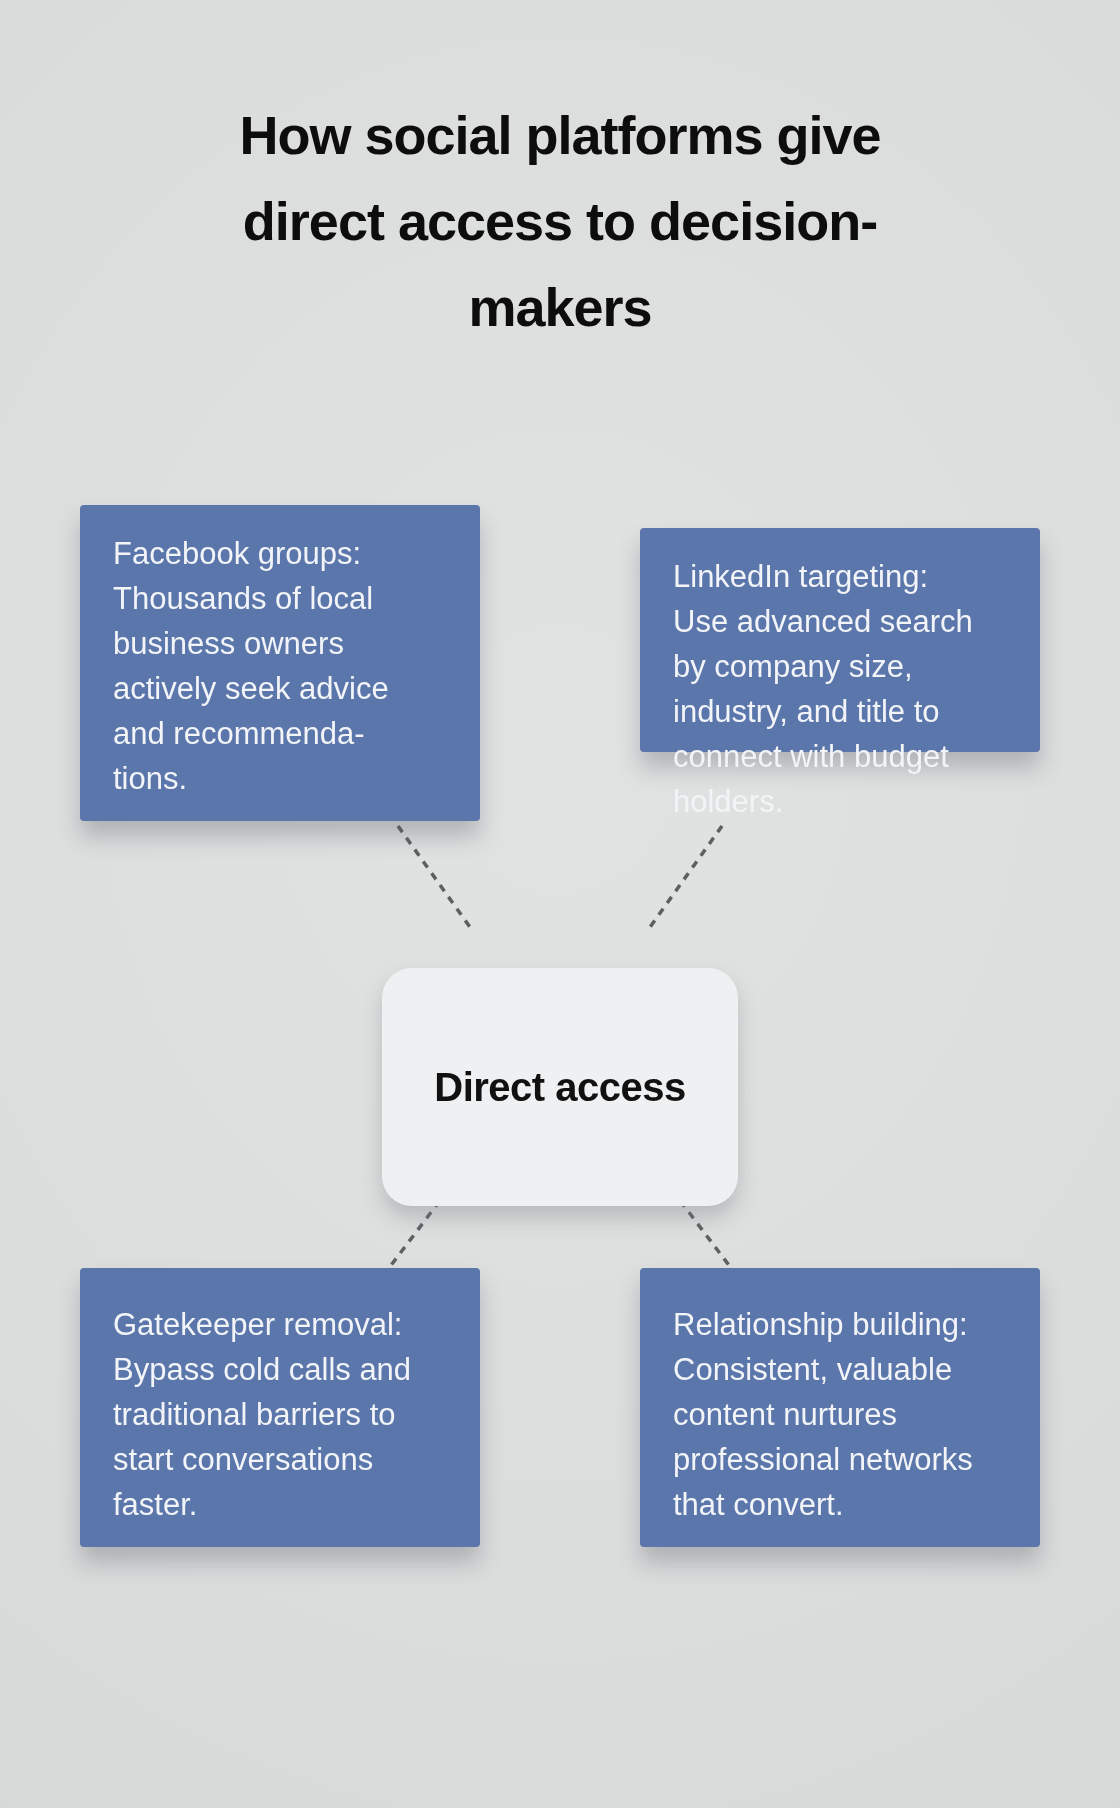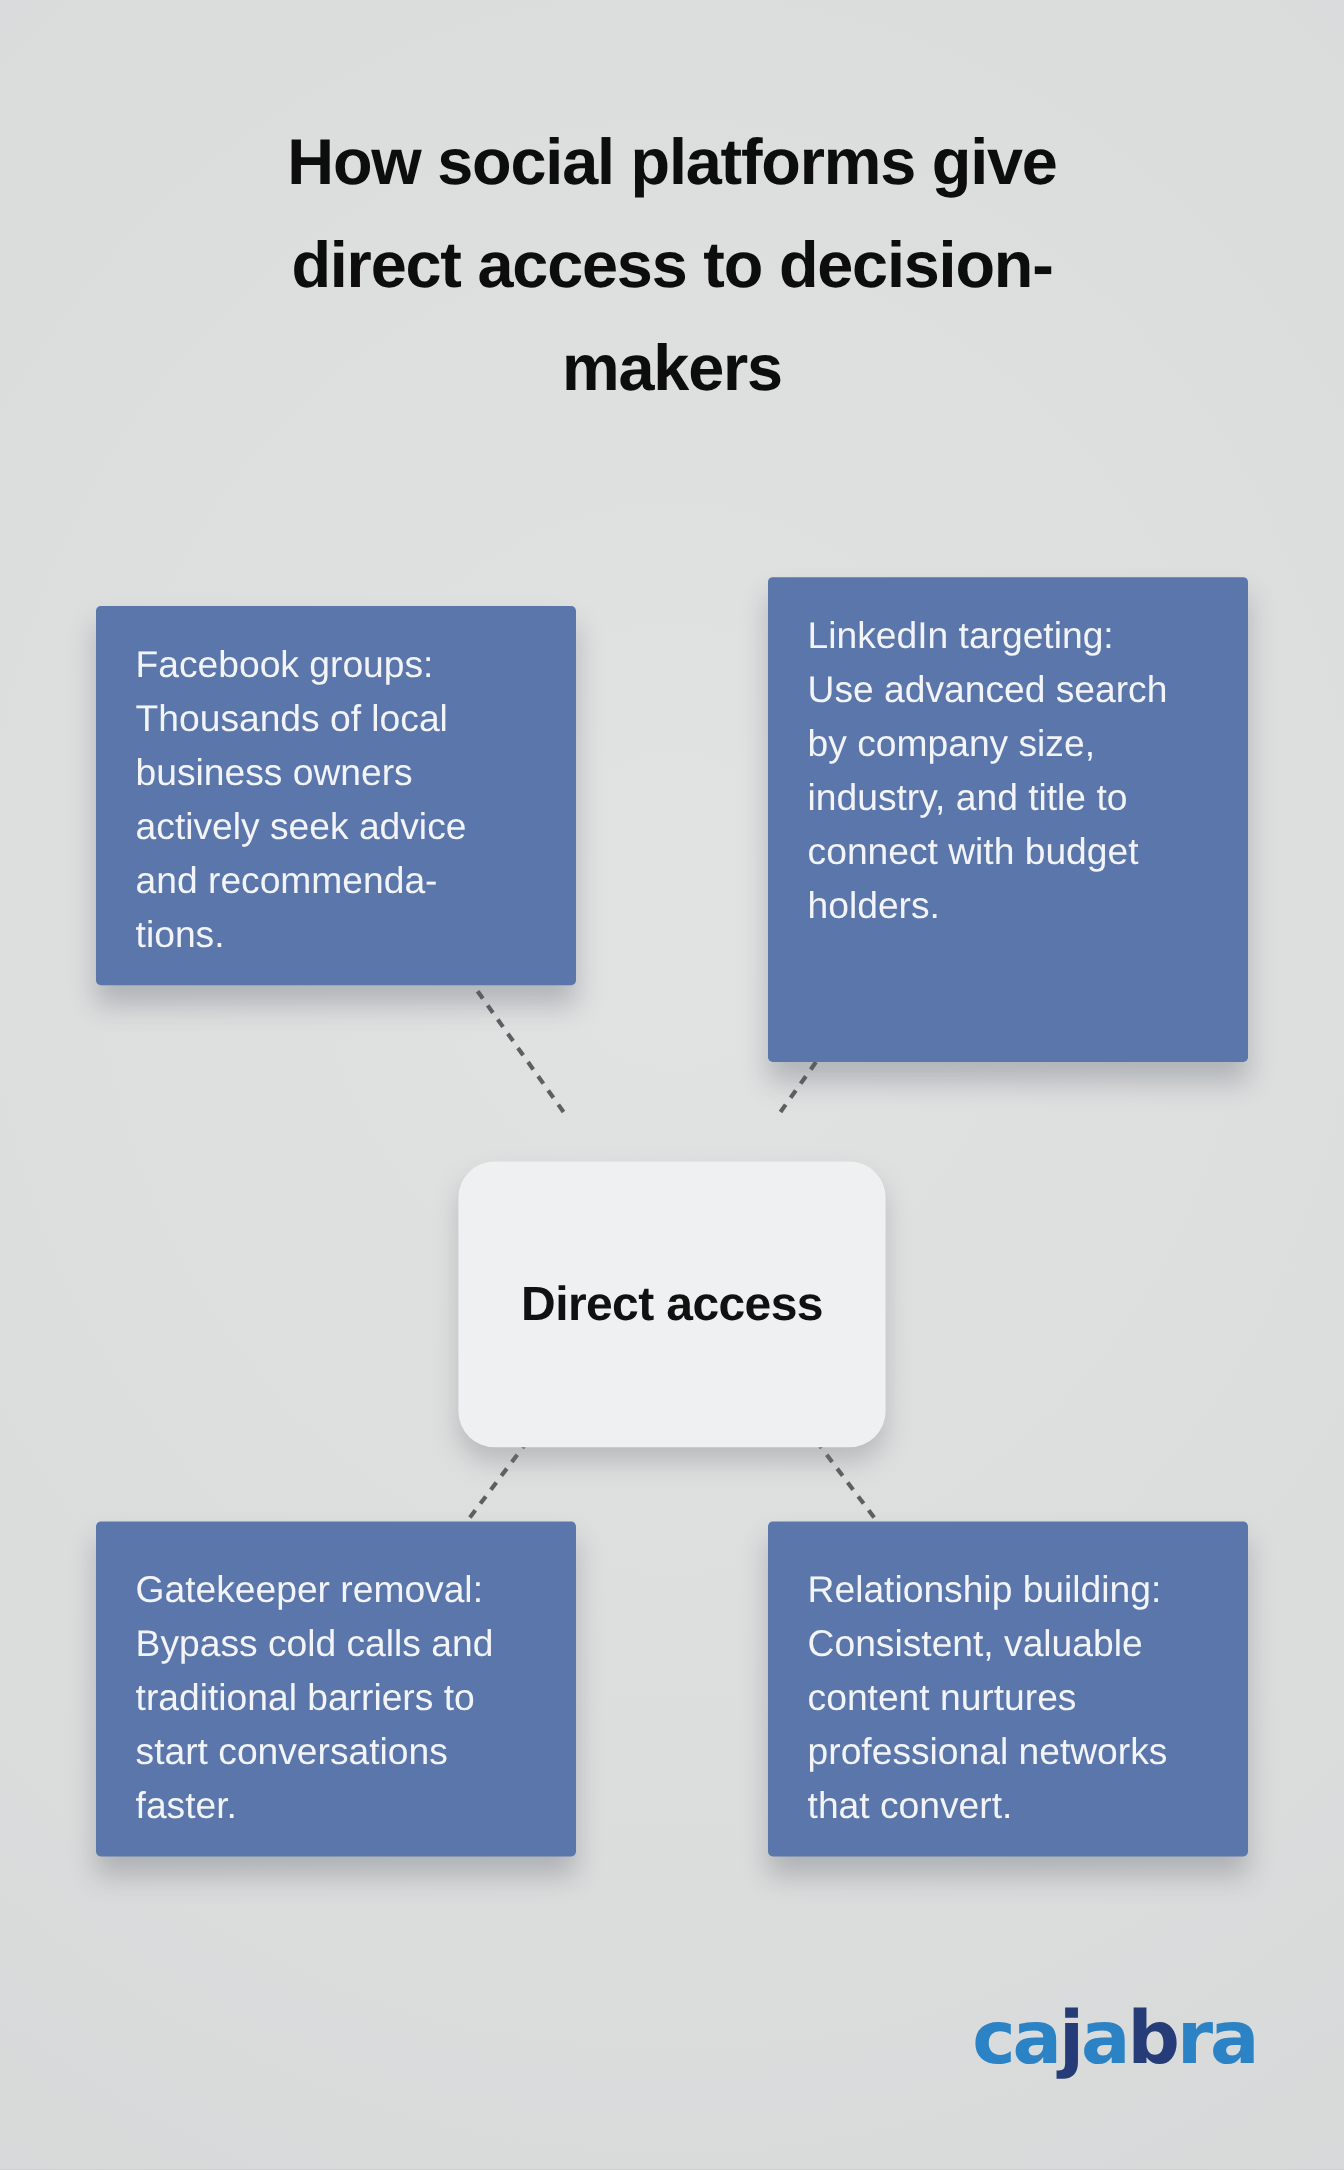--- a/index.html
+++ b/index.html
@@ -53,21 +53,21 @@
     box-shadow: 0 16px 22px rgba(85, 90, 100, 0.32);
   }
   .node p {
     margin: 0;
     padding: 26px 28px 0 33px;
     font-size: 31px;
     line-height: 45px;
     white-space: pre-line;
   }
   .node-tl { left: 80px;  top: 505px;  height: 316px; }
-  .node-tr { left: 640px; top: 481px;  height: 404px; }
+  .node-tr { left: 640px; top: 528px;  height: 224px; }
   .node-bl { left: 80px;  top: 1268px; height: 279px; }
   .node-br { left: 640px; top: 1268px; height: 279px; }
   .node-bl p, .node-br p { padding-top: 34px; }
   .center-node {
     position: absolute;
     left: 382px;
     top: 968px;
     width: 356px;
     height: 238px;
     border-radius: 30px;
@@ -141,15 +141,14 @@
 Bypass cold calls and
 traditional barriers to
 start conversations
 faster.</p>
   </div>
 
   <div class="center-node">
     <span>Direct access</span>
   </div>
 
-  <div class="logo"><span style="color: rgb(43, 130, 196);">c</span><span style="color: rgb(43, 130, 196);">a</span><span style="color: rgb(37, 60, 120);">j</span><span style="color: rgb(43, 130, 196);">a</span><span style="color: rgb(37, 60, 120);">b</span><span style="color: rgb(43, 130, 196);">r</span><span style="color: rgb(43, 130, 196);">a</span></div>
 
 </div>
 
 </body></html>

